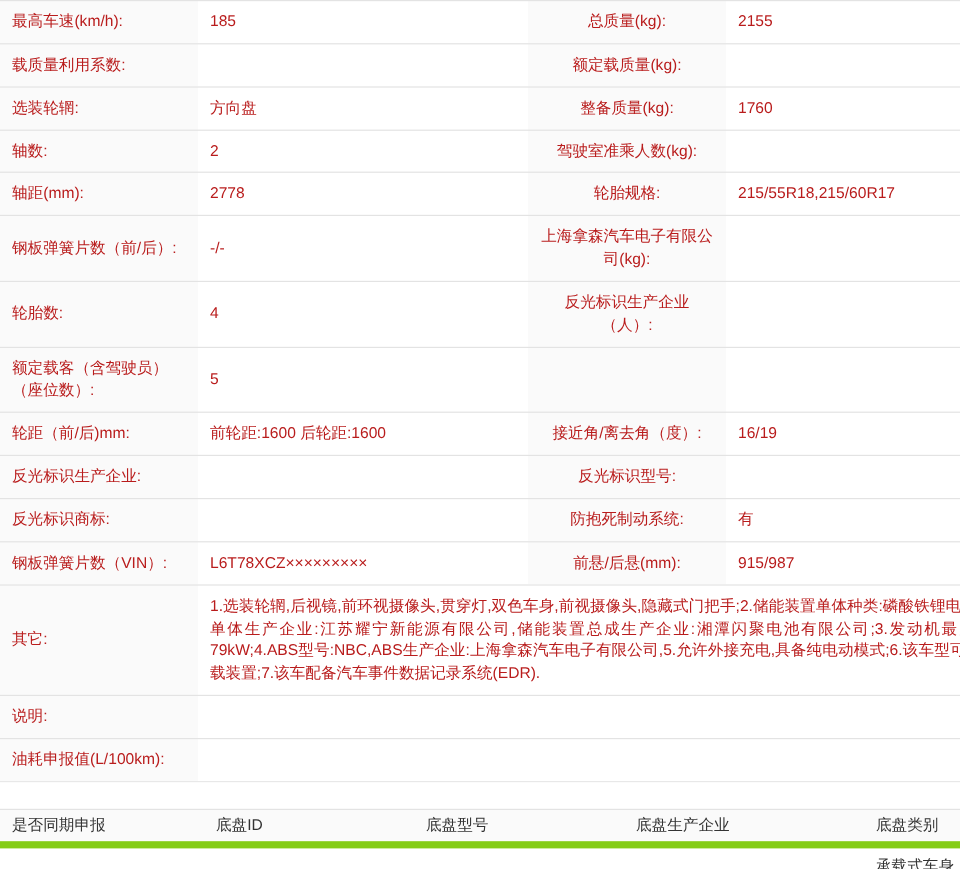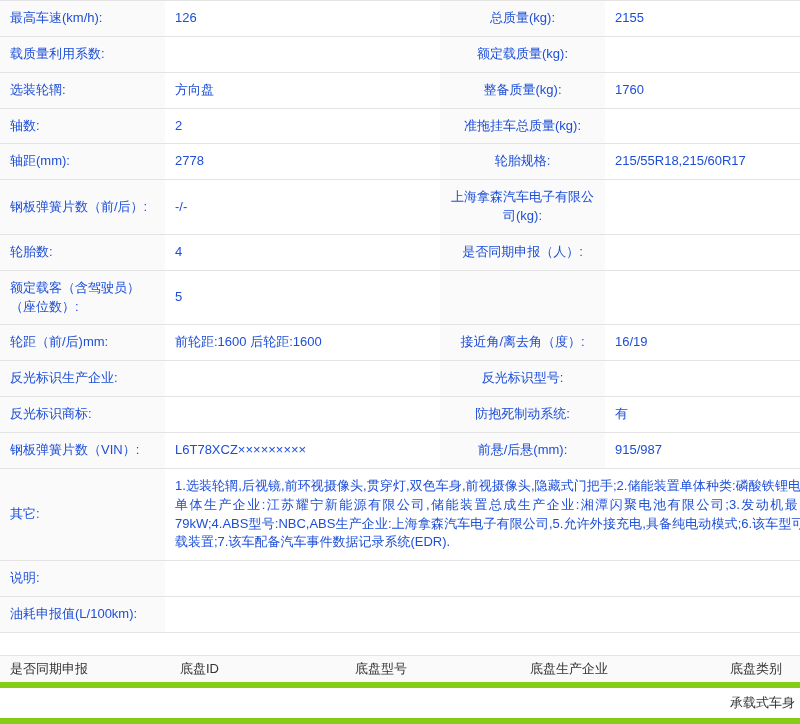--- a/index.html
+++ b/index.html
@@ -23,21 +23,21 @@
     border-collapse: collapse;
     width: 800px;
     table-layout: fixed;
   }
   table.spec td {
     border-bottom: 1px solid #e3e3e3;
     padding: 8px 10px;
     vertical-align: middle;
     line-height: 1.45;
     font-size: 13px;
-    color: #1d4ed8;
+    color: #b91c1c;
     word-wrap: break-word;
   }
   table.spec tr:first-child td {
     border-top: 1px solid #e3e3e3;
   }
   td.label {
     background: #fafafa;
     color: #333;
   }
   td.value {
@@ -84,58 +84,58 @@
 </style>
 </head>
 <body>
 
 <div class="page">
 
   <table class="spec">
     <tbody>
       <tr>
         <td class="label c1">最高车速(km/h):</td>
-        <td class="value c2">126</td>
+        <td class="value c2">185</td>
         <td class="label c3">总质量(kg):</td>
         <td class="value c4">2155</td>
       </tr>
       <tr>
         <td class="label c1">载质量利用系数:</td>
         <td class="value c2"></td>
         <td class="label c3">额定载质量(kg):</td>
         <td class="value c4"></td>
       </tr>
       <tr>
         <td class="label c1">选装轮辋:</td>
         <td class="value c2">方向盘</td>
         <td class="label c3">整备质量(kg):</td>
         <td class="value c4">1760</td>
       </tr>
       <tr>
         <td class="label c1">轴数:</td>
         <td class="value c2">2</td>
-        <td class="label c3">准拖挂车总质量(kg):</td>
+        <td class="label c3">驾驶室准乘人数(kg):</td>
         <td class="value c4"></td>
       </tr>
       <tr>
         <td class="label c1">轴距(mm):</td>
         <td class="value c2">2778</td>
         <td class="label c3">轮胎规格:</td>
         <td class="value c4">215/55R18,215/60R17</td>
       </tr>
       <tr>
         <td class="label c1">钢板弹簧片数（前/后）:</td>
         <td class="value c2">-/-</td>
         <td class="label c3">上海拿森汽车电子有限公司(kg):</td>
         <td class="value c4"></td>
       </tr>
       <tr>
         <td class="label c1">轮胎数:</td>
         <td class="value c2">4</td>
-        <td class="label c3">是否同期申报（人）:</td>
+        <td class="label c3">反光标识生产企业（人）:</td>
         <td class="value c4"></td>
       </tr>
       <tr>
         <td class="label c1">额定载客（含驾驶员）（座位数）:</td>
         <td class="value c2">5</td>
         <td class="label c3"></td>
         <td class="value c4"></td>
       </tr>
       <tr>
         <td class="label c1">轮距（前/后)mm:</td>

